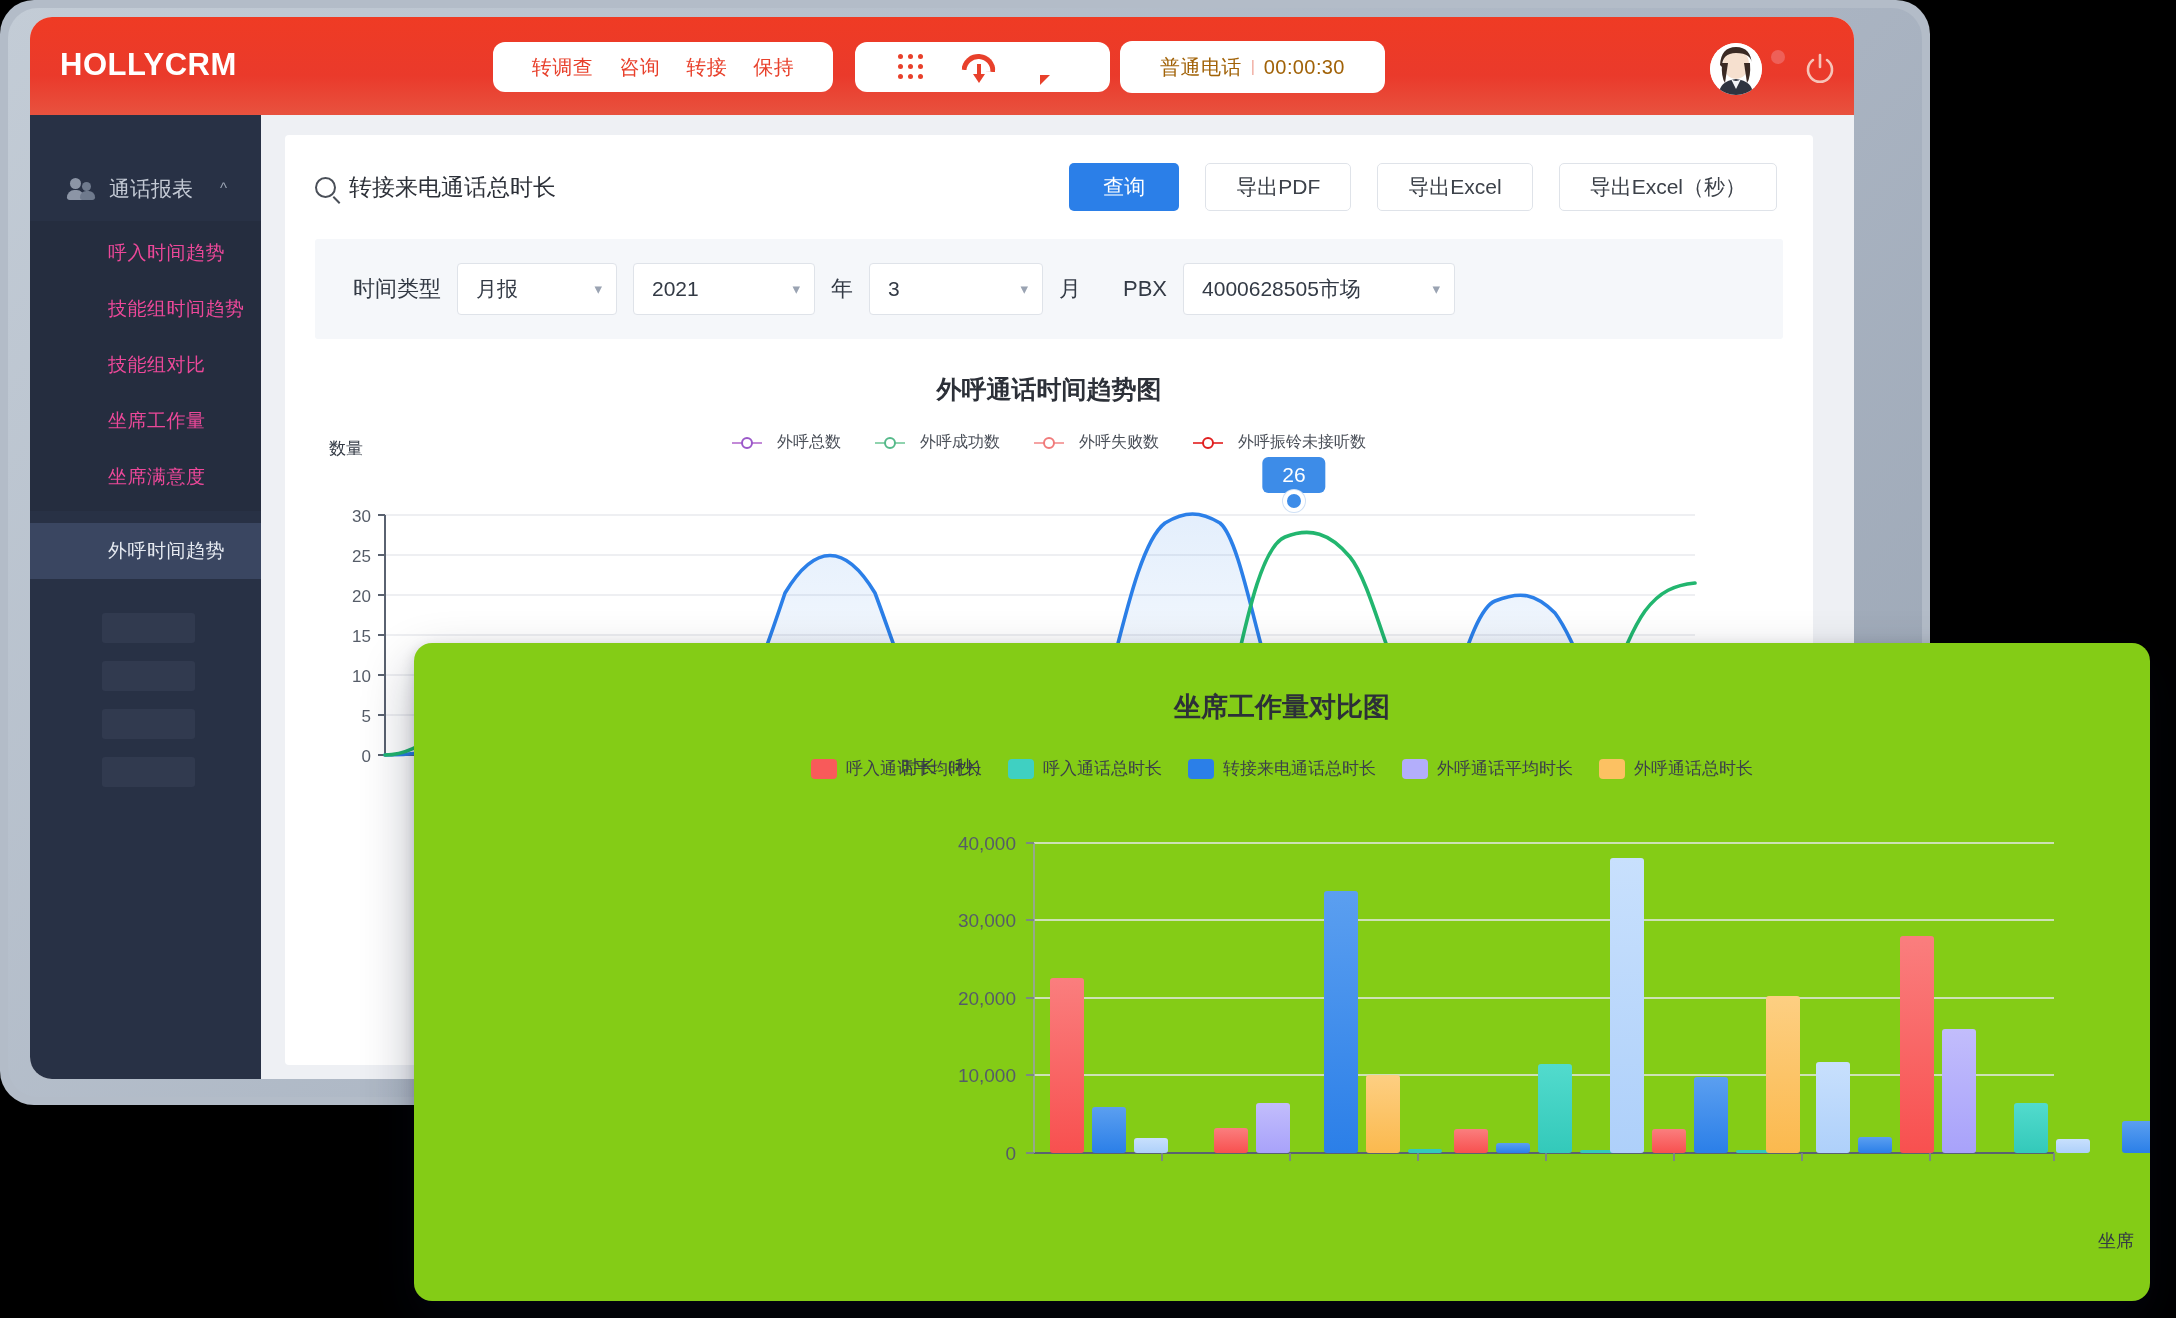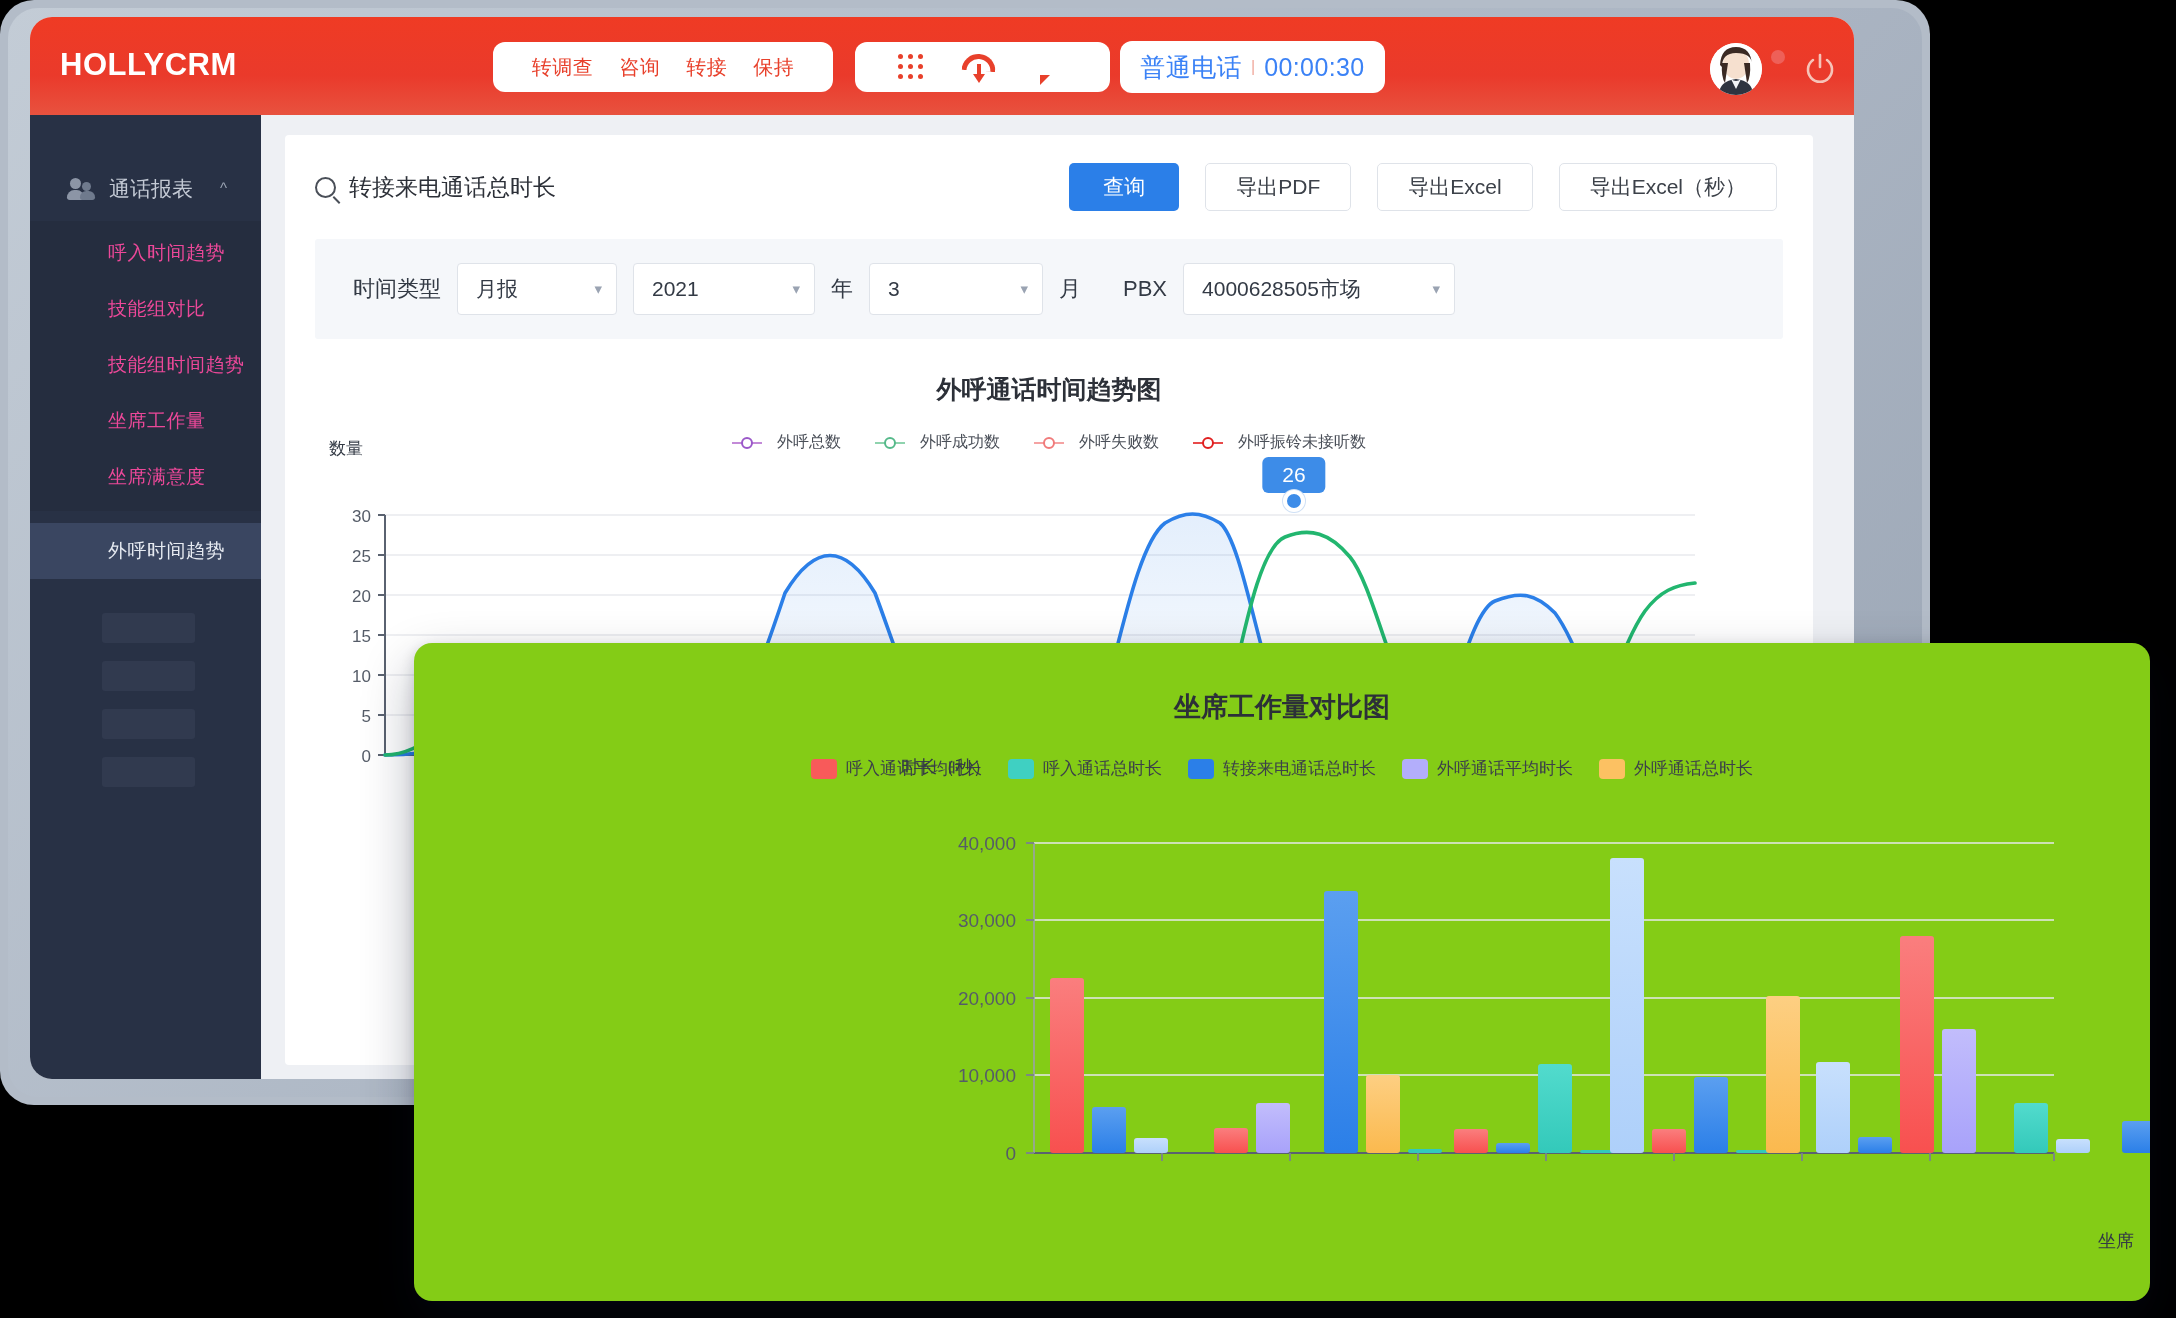--- a/index.html
+++ b/index.html
@@ -43,21 +43,21 @@
     position:absolute; background:#fff; border-radius:12px;
     display:flex; align-items:center; justify-content:center;
   }
   .pill-actions{ left:463px; top:25px; width:340px; height:50px; gap:26px; }
   .pill-actions span{
     color:#e8402b; font-size:20px; font-weight:500; letter-spacing:.5px;
     cursor:pointer;
   }
   .pill-dial{ left:825px; top:25px; width:255px; height:50px; gap:38px; }
   .pill-timer{ left:1090px; top:24px; width:265px; height:52px; }
-  .pill-timer .t{ color:#3b82f6; font-size:25px; letter-spacing:.4px; white-space:nowrap;}
+  .pill-timer .t{ color:#a16207; font-size:20px; letter-spacing:.4px; white-space:nowrap;}
   .pill-timer .sep{ color:#f0a89c; margin:0 9px; }
 
   .dots-icon{ width:26px; height:26px; display:grid; grid-template-columns:repeat(3,1fr);
     grid-template-rows:repeat(3,1fr); gap:4px; }
   .dots-icon i{ width:5px; height:5px; background:#e8402b; border-radius:50%; display:block;}
 
   .hangup-icon{ width:34px; height:30px; position:relative; }
   .hangup-icon .arc{
     position:absolute; left:0; top:2px; width:34px; height:17px;
     border:5px solid #e8402b; border-bottom:none;
@@ -267,24 +267,24 @@
         </span>
         <span>通话报表</span>
         <span class="chev">^</span>
       </div>
 
       <div class="submenu">
         <div class="side-item">
           <span>呼入时间趋势</span>
         </div>
         <div class="side-item">
+          <span>技能组时间趋势</span>
+        </div>
+        <div class="side-item">
           <span>技能组对比</span>
-        </div>
-        <div class="side-item">
-          <span>技能组时间趋势</span>
         </div>
         <div class="side-item">
           <span>坐席工作量</span>
         </div>
         <div class="side-item">
           <span>坐席满意度</span>
         </div>
       </div>
 
       <div class="side-item active">

